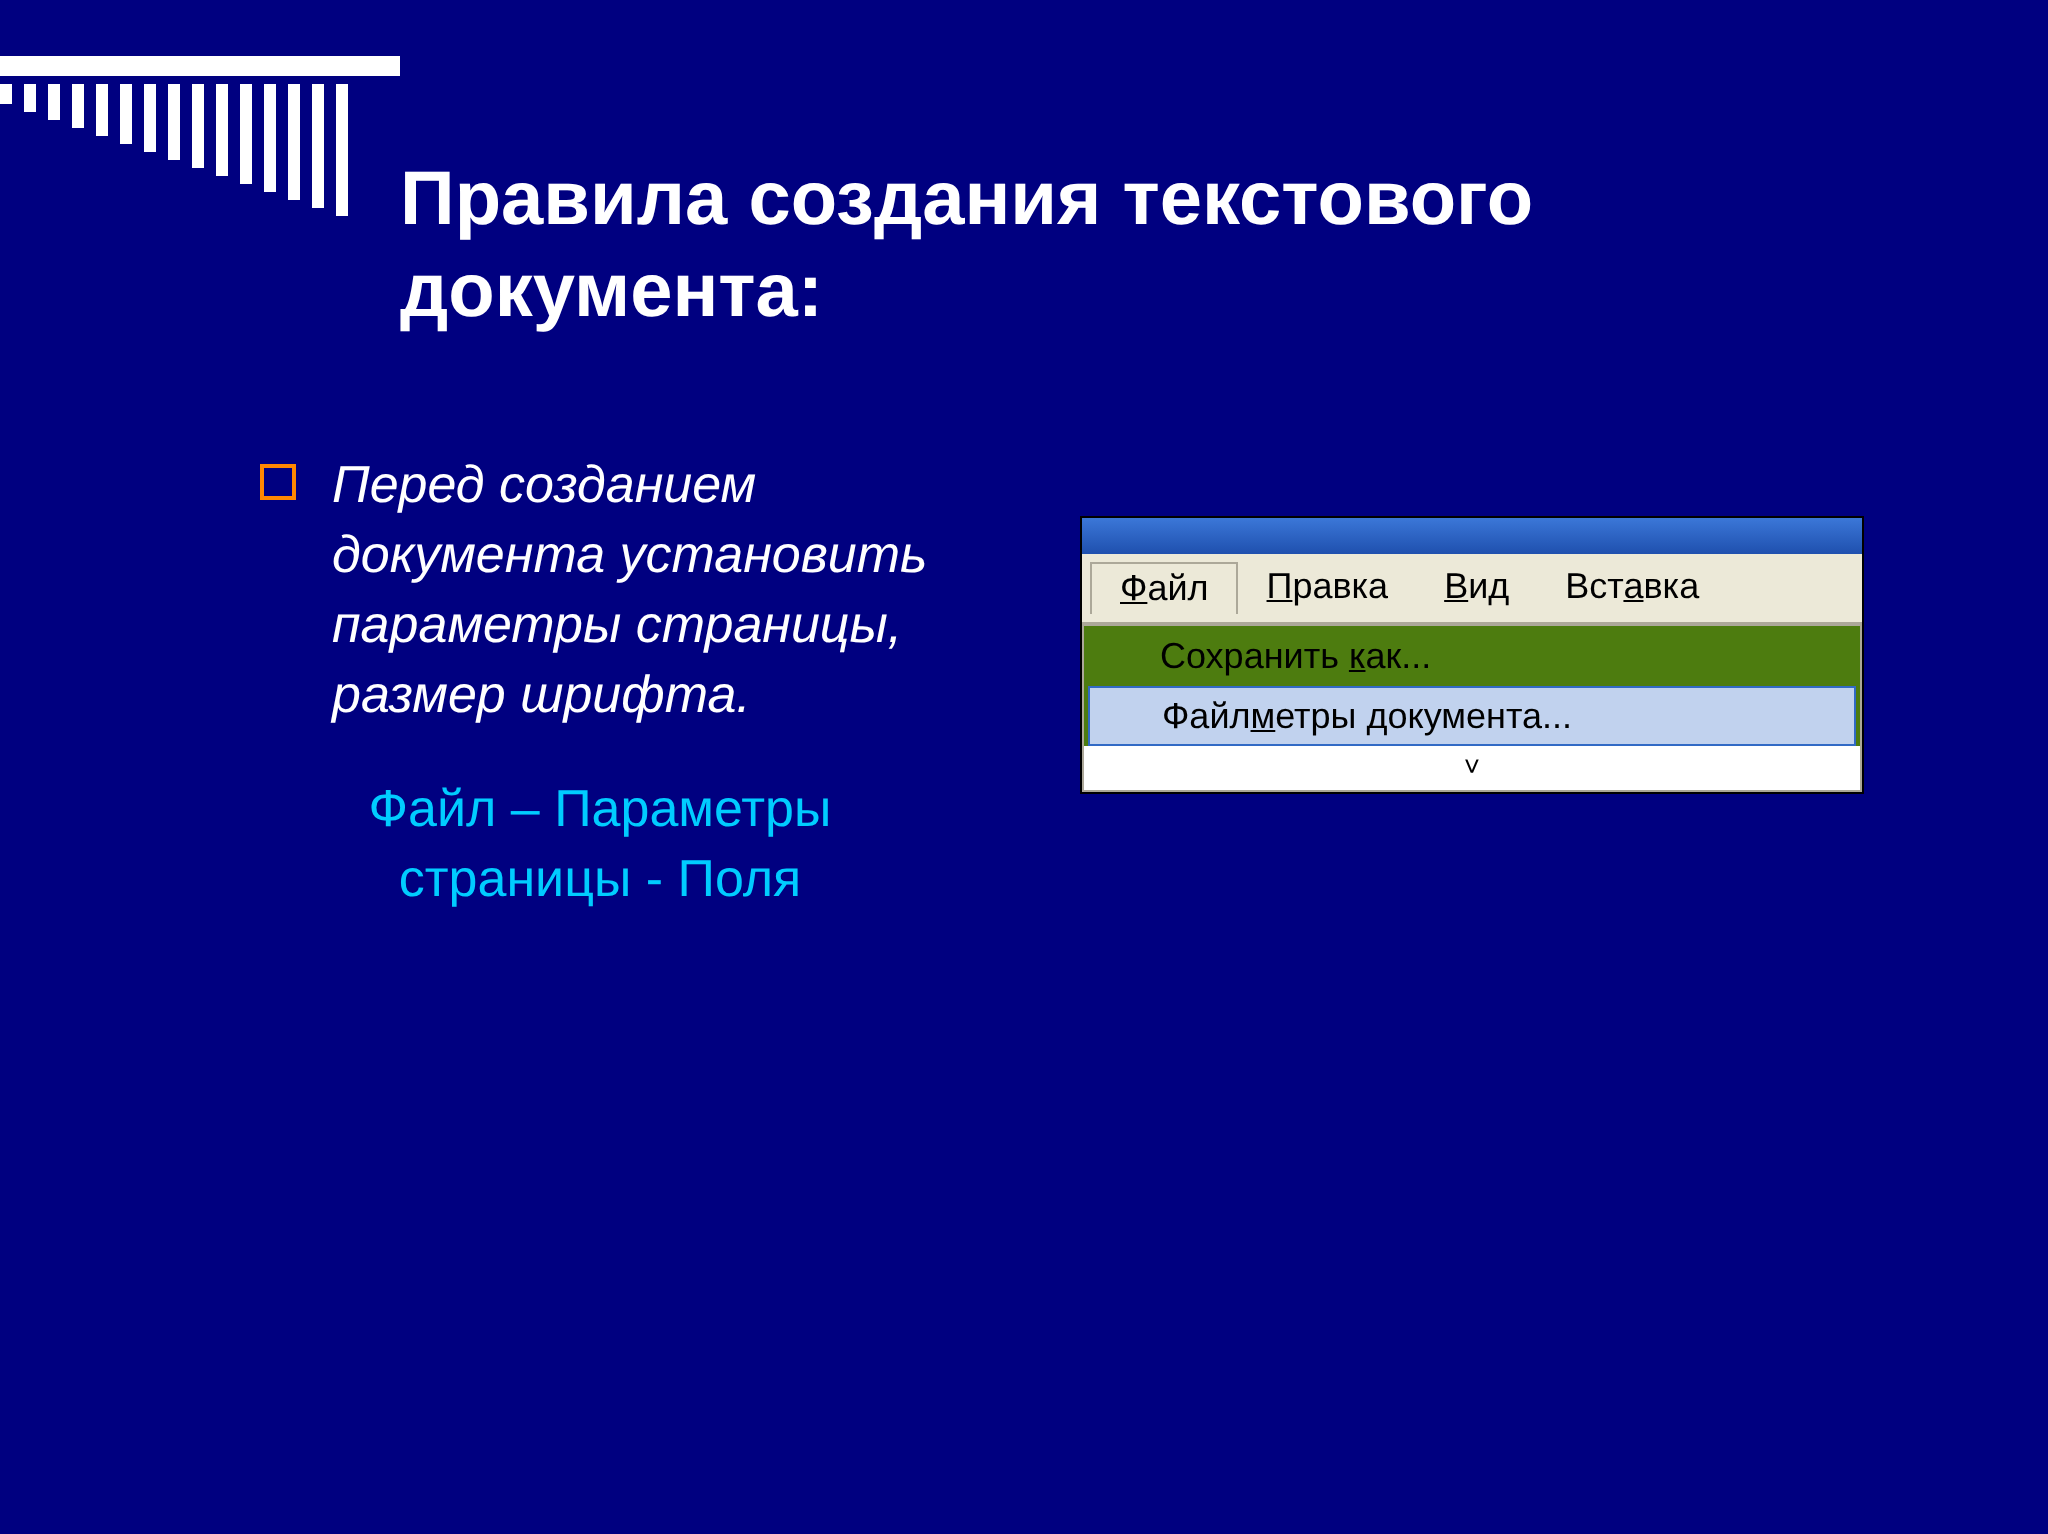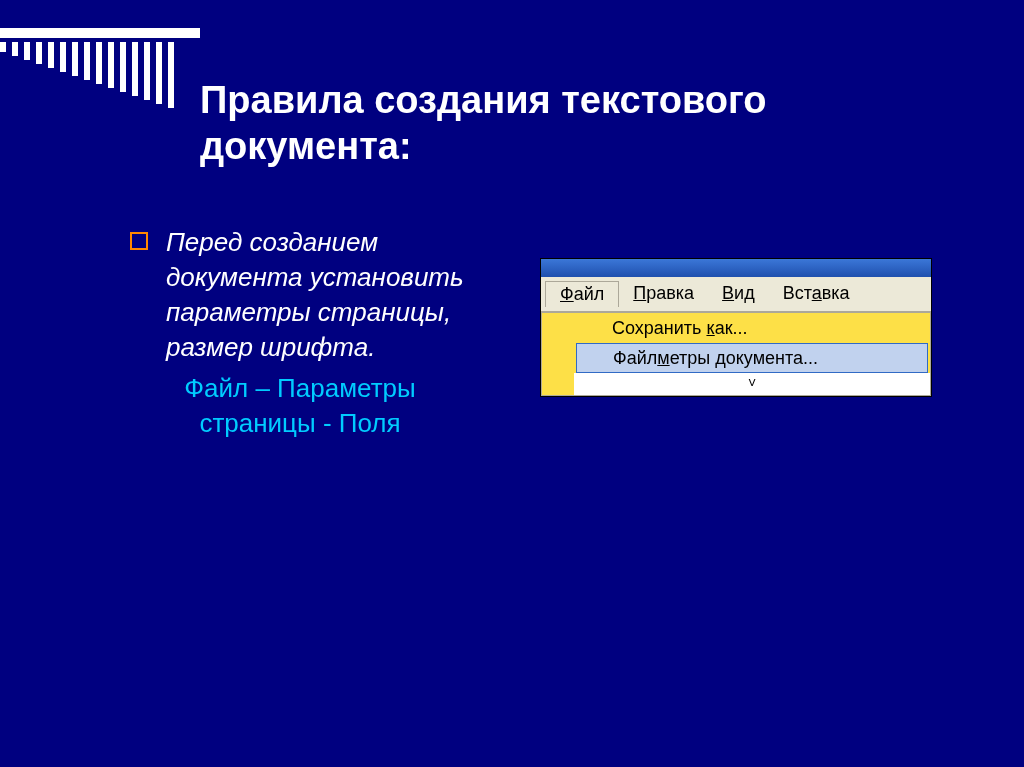--- a/index.html
+++ b/index.html
@@ -81,21 +81,21 @@
     width: 18px;
     height: 18px;
     border: 2px solid #ff8800;
     flex: 0 0 18px;
     margin-top: 7px;
     box-sizing: border-box;
   }
   .bullet-text { color: #fff; font-style: italic; }
   .highlight {
     color: #00ccff;
-    margin-top: 6px;
+    margin-top: 22px;
     text-align: center;
   }
 
   
   .menushot {
     position: absolute;
     left: 540px;
     top: 258px;
     width: 390px;
     background: #ece9d8;
@@ -120,24 +120,23 @@
   }
   .menubar .mitem.active {
     background: #ece9d8;
     border: 1px solid #aca899;
     border-bottom: none;
     margin-bottom: -1px;
     position: relative;
   }
   .underline_1 { text-decoration: underline; }
   .dropdown {
-    background: #fde047;
+    background: #4d7c0f;
     border: 1px solid #aca899;
     margin: 0 0 0 0;
-    padding-left: 32px;
   }
   .dd-row {
     display: flex;
     align-items: center;
     height: 30px;
     padding: 0 14px 0 4px;
   }
   .dd-row .iconcell {
     width: 34px;
     display: flex;

